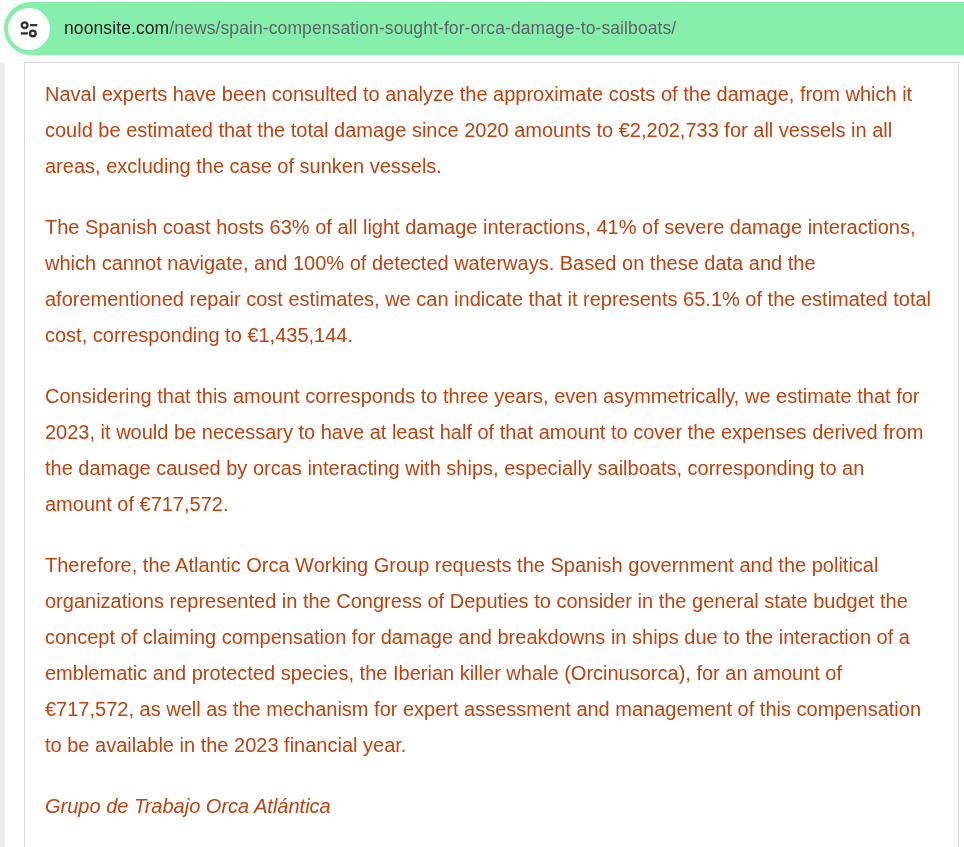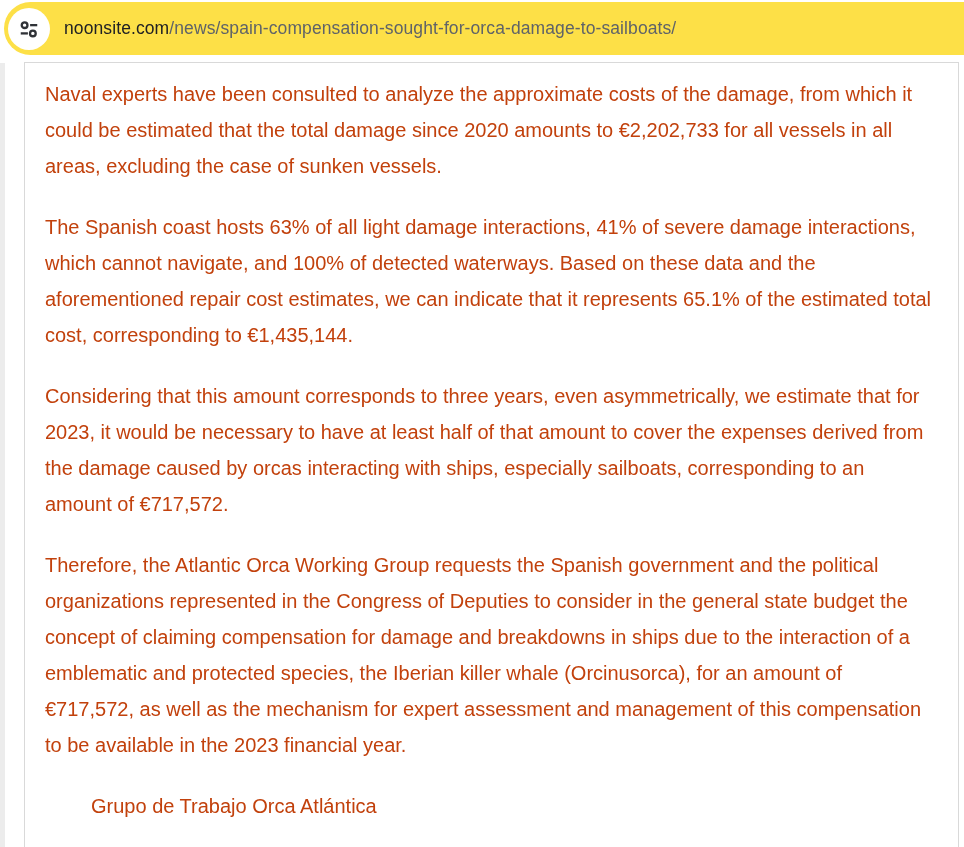--- a/index.html
+++ b/index.html
@@ -8,21 +8,21 @@
     background: #ffffff;
     font-family: "Liberation Sans", sans-serif;
     overflow: hidden;
     position: relative;
   }
 
   
   .address-bar {
     position: absolute;
     left: 4px; top: 2px; right: 0; height: 53px;
-    background: #fde047;
+    background: #86efac;
     border-radius: 27px 0 0 27px;
     display: flex;
     align-items: center;
   }
   .site-info-button {
     width: 42px; height: 42px;
     margin-left: 4px;
     background: #ffffff;
     border-radius: 50%;
     display: flex;
@@ -64,22 +64,22 @@
     padding: 13px 22px 0 20px;
     overflow: hidden;
   }
   .content-box p {
     font-size: 20px;
     line-height: 36px;
     color: #c2410c;
     margin-bottom: 25px;
   }
   .content-box p.signature {
+    font-style: italic;
     margin-bottom: 0;
-    margin-left: 46px;
   }
 </style>
 </head>
 <body>
 
 <div class="address-bar">
   <div class="site-info-button">
     <span>
       <svg width="22" height="22" viewBox="0 0 20 20" fill="none">
         <circle cx="6" cy="6.5" r="2.6" stroke="#2f3237" stroke-width="2.1"></circle>

